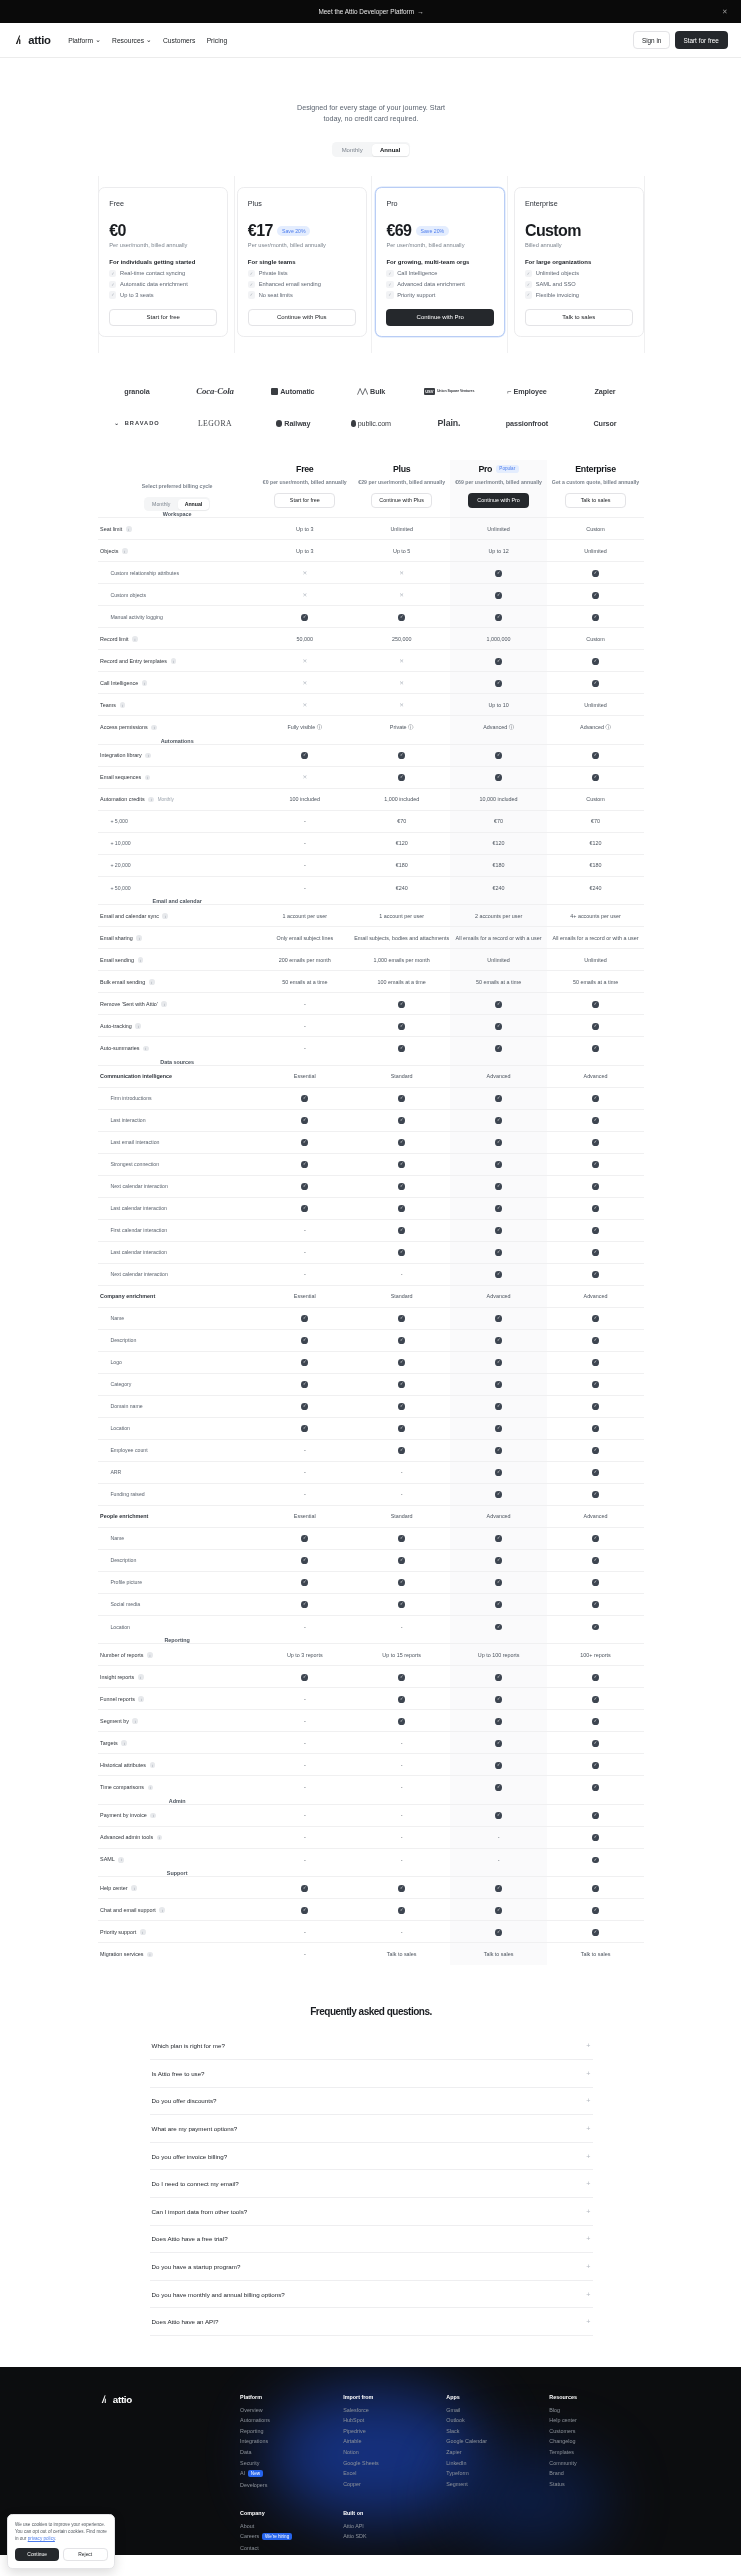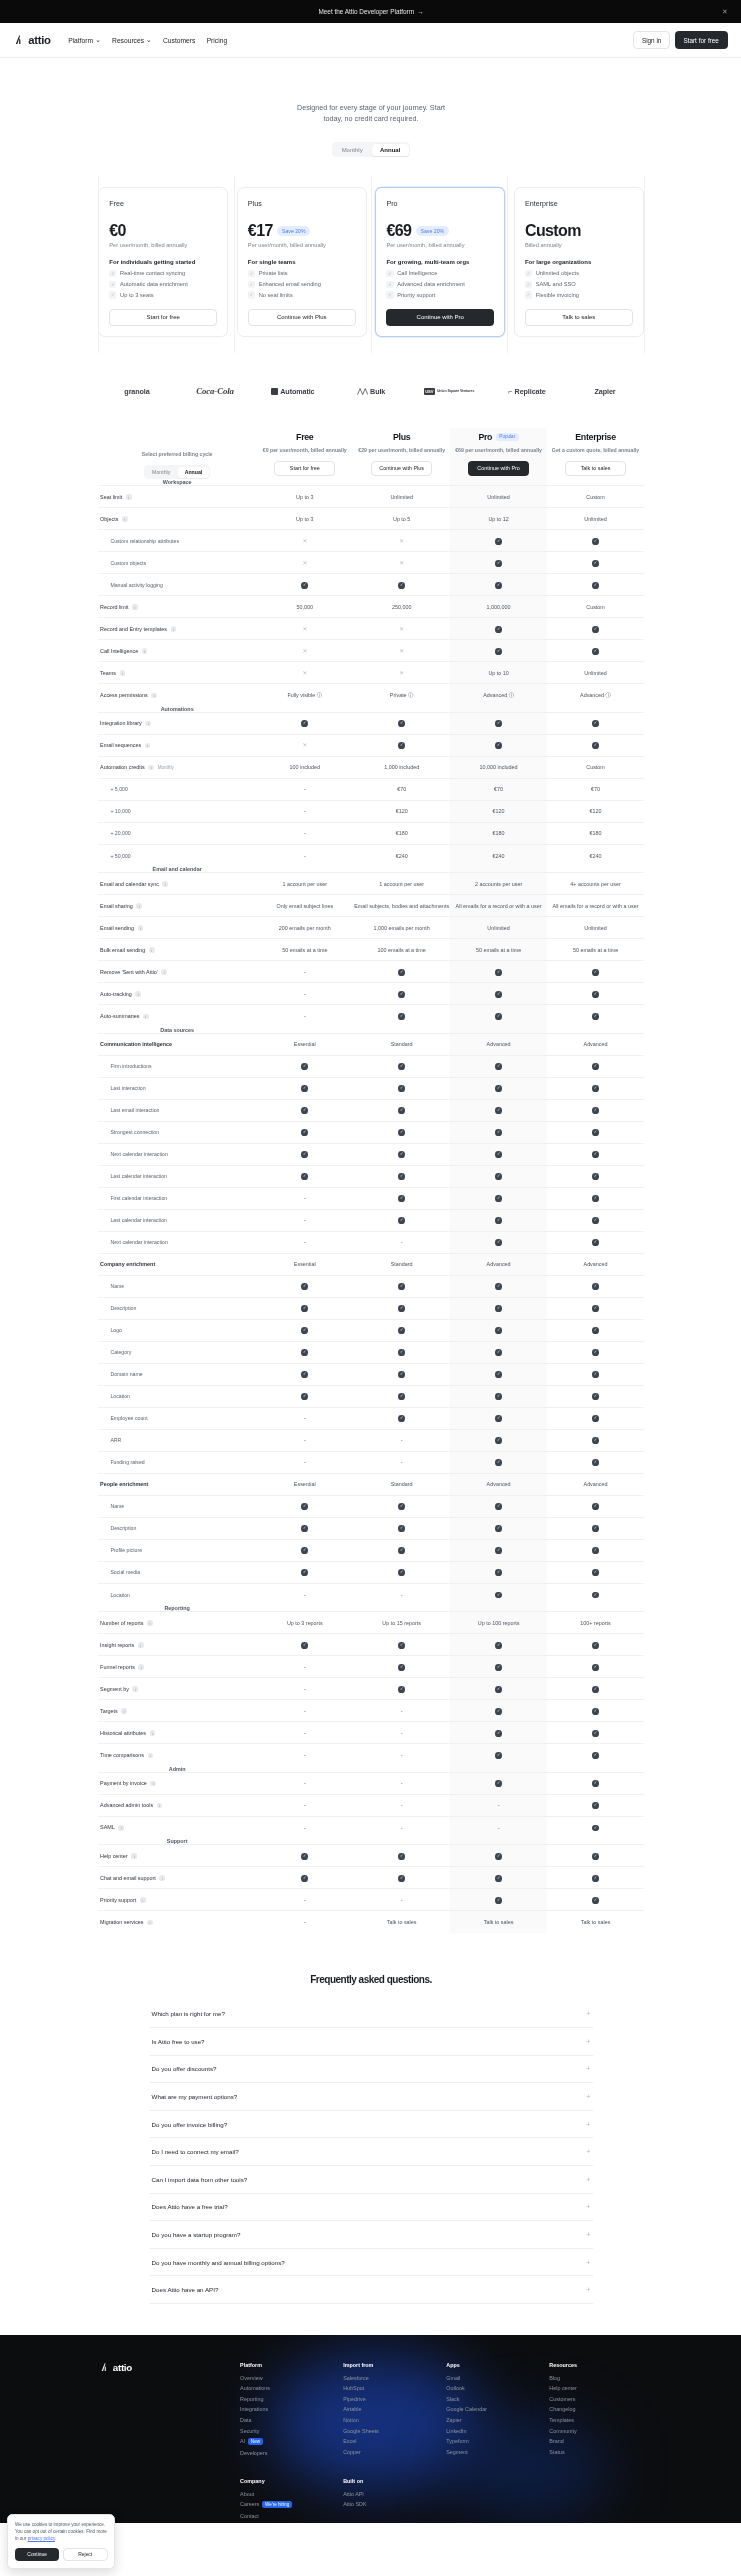--- a/index.html
+++ b/index.html
@@ -328,22 +328,37 @@
     <span class="logo-item">
       <svg width="11.3" height="7.2" viewBox="0 0 22 14">
           <path d="M1 13 L6 1 L11 13 L16 1 L21 13" stroke="#2a2d33" fill="none" stroke-width="1.4"></path>
         </svg>
       <span>Bulk</span>
     </span>
     <span class="logo-item">
         <span class="usv">USV</span>
         <span class="usv-txt">Union Square Ventures</span>
       </span>
-    <span class="logo-item">⌐<span>Replicate</span></span>
+    <span class="logo-item">⌐<span>Employee</span></span>
     <span class="logo-item">Zapier</span>
+  </div>
+  <div class="logo-row">
+    <span class="logo-item wide">⌄&nbsp;<span>BRAVADO</span></span>
+    <span class="logo-item serif">LEGORA</span>
+    <span class="logo-item">
+        <span style="width:6.7px;height:6.7px;background:#2a2d33;border-radius:50%;display:inline-block"></span>
+        <span>Railway</span>
+      </span>
+    <span class="logo-item">
+        <span class="dotlogo"></span>
+        <span style="font-weight:500">public.com</span>
+      </span>
+    <span class="logo-item" style="font-size:8.8px">Plain.</span>
+    <span class="logo-item">passionfroot</span>
+    <span class="logo-item">Cursor</span>
   </div>
 </div>
 
 <div class="compare">
   <table class="ctable">
     <colgroup>
         <col class="c0">
         <col class="cx">
         <col class="cx">
         <col class="cx">

